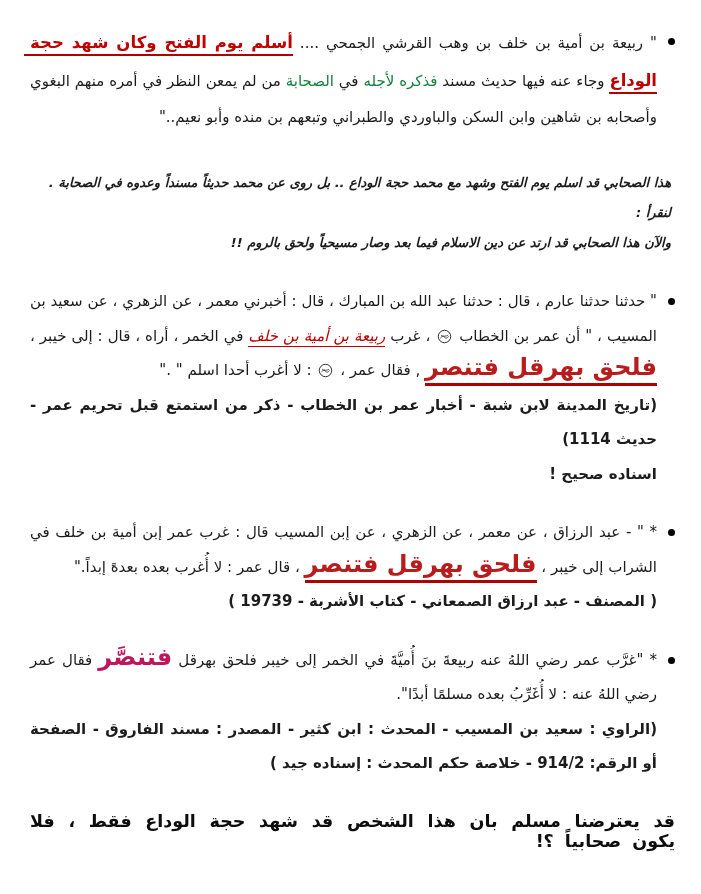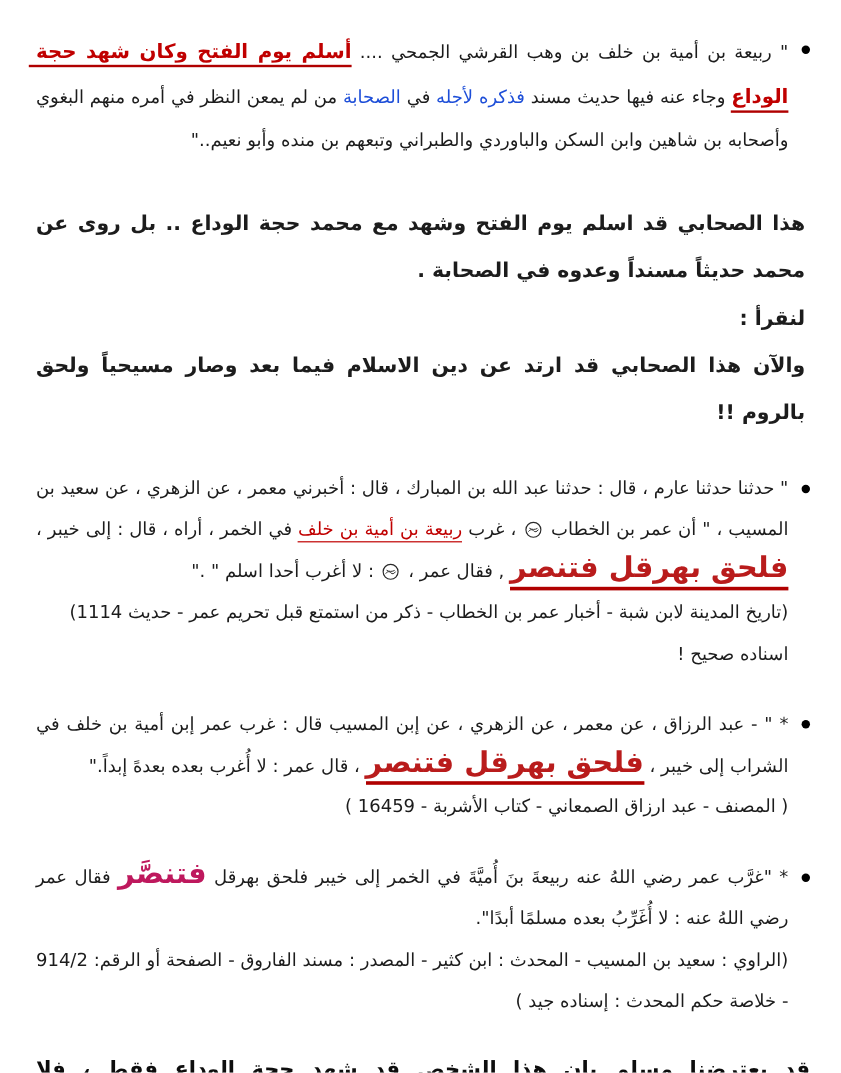--- a/index.html
+++ b/index.html
@@ -34,47 +34,48 @@
     margin-top: 14px;
   }
   .bullet-body { flex: 1 1 auto; min-width: 0; }
   .para {
     margin: 0;
     font-size: 15px;
     line-height: 2.3;
     text-align: justify;
   }
   .para.src {
-    font-weight: normal;
+    font-weight: bold;
     font-size: 15px;
   }
   .commentary {
     margin: 34px 4px 26px 0;
     font-weight: bold;
     font-size: 15.5px;
     line-height: 2.25;
     text-align: justify;
   }
-  .commentary .para { font-weight: bold; font-size: 17px; }
+  .commentary .para { font-weight: bold; font-size: 13px; font-style: italic; }
   .footer-line {
     margin-top: 30px;
     font-weight: bold;
     font-size: 17.5px;
     word-spacing: 5px;
     text-align: justify;
     color: #0d0d0d;
   }
   
   .seg { white-space: pre-wrap; }
   .s-normal { color: #1c1c1c; }
-  .s-red { color: #1d4ed8; }
+  .s-red { color: #15803d; }
   .s-red-underline {
     color: #c00000;
     border-bottom: 1.5px solid #c00000;
     padding-bottom: 1px;
+    font-style: italic;
   }
   .s-red-bold-underline {
     color: #c00000;
     font-weight: bold;
     font-size: 16.5px;
     border-bottom: 2.5px solid #b00000;
     padding-bottom: 2px;
   }
   .s-big-red-underline {
     color: #b91c1c;
@@ -125,21 +126,21 @@
             </svg></span><span class="seg s-normal"> : لا أغرب أحدا اسلم " ."</span></p>
       <p class="para src">(تاريخ المدينة لابن شبة - أخبار عمر بن الخطاب - ذكر من استمتع قبل تحريم عمر - حديث 1114)</p>
       <p class="para src">اسناده صحيح !</p>
     </div>
   </div>
 
   <div class="bullet-item">
     <span class="dot"></span>
     <div class="bullet-body">
       <p class="para"><span class="seg s-normal">* " - عبد الرزاق ، عن معمر ، عن الزهري ، عن إبن المسيب قال : غرب عمر إبن أمية بن خلف في الشراب إلى خيبر ، </span><span class="seg s-big-red-underline">فلحق بهرقل فتنصر</span><span class="seg s-normal"> ، قال عمر : لا أُغرب بعده بعدهً إبداً."</span></p>
-      <p class="para src">( المصنف - عبد ارزاق الصمعاني - كتاب الأشربة - 16459 )</p>
+      <p class="para src">( المصنف - عبد ارزاق الصمعاني - كتاب الأشربة - 19739 )</p>
     </div>
   </div>
 
   <div class="bullet-item">
     <span class="dot"></span>
     <div class="bullet-body">
       <p class="para"><span class="seg s-normal">* "غرَّب عمر رضي اللهُ عنه ربيعةَ بنَ أُميَّةَ في الخمر إلى خيبر فلحق بهرقل </span><span class="seg s-big-red">فتنصَّر</span><span class="seg s-normal"> فقال عمر رضي اللهُ عنه : لا أُغَرِّبُ بعده مسلمًا أبدًا".</span></p>
       <p class="para src">(الراوي : سعيد بن المسيب - المحدث : ابن كثير - المصدر : مسند الفاروق - الصفحة أو الرقم: 914/2 - خلاصة حكم المحدث : إسناده جيد )</p>
     </div>
   </div>

